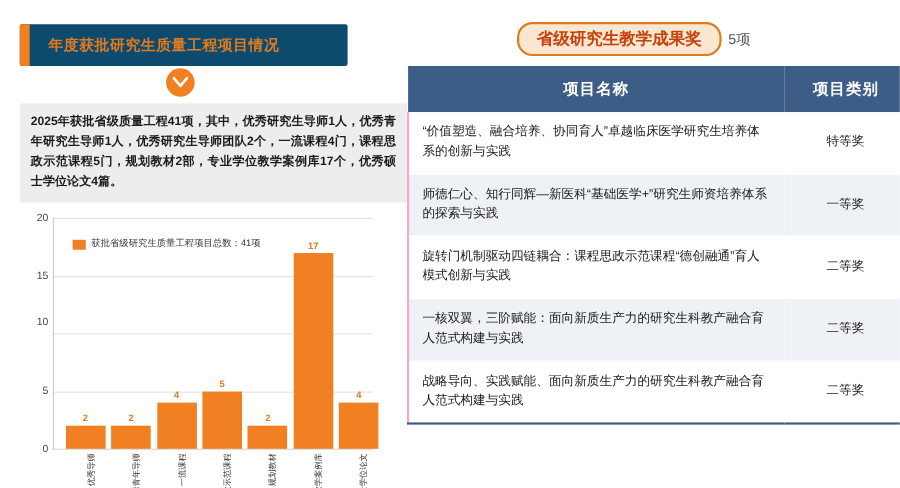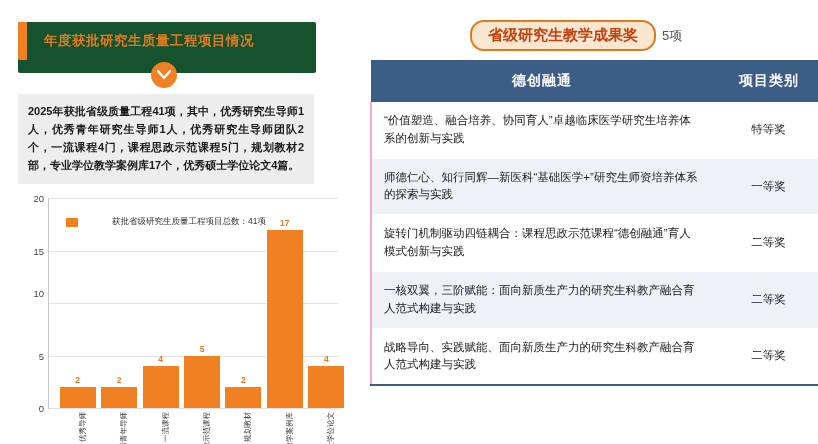--- a/index.html
+++ b/index.html
@@ -20,22 +20,22 @@
     position: absolute;
     left: 18px;
     top: 22px;
     width: 330px;
     height: 410px;
   }
 
   #left-title-bar {
     position: relative;
     width: 298px;
-    height: 51px;
-    background: #14532d;
+    height: 38px;
+    background: #0c4a6e;
     border-radius: 2px;
   }
   #left-title-accent {
     position: absolute;
     left: 0; top: 0;
     width: 9px; height: 38px;
     background: #f08021;
     border-radius: 2px 0 0 2px;
   }
   #left-title-text {
@@ -56,21 +56,21 @@
     height: 26px;
     background: #f08021;
     border-radius: 50%;
   }
   #chevron-badge svg { position: absolute; left: 6px; top: 7px; }
 
   #left-desc {
     position: absolute;
     left: 0;
     top: 72px;
-    width: 296px;
+    width: 352px;
     background: #ededed;
     padding: 8px 10px 9px 10px;
     box-sizing: border-box;
     font-size: 11px;
     font-weight: bold;
     color: #1a1a1a;
     line-height: 1.65;
     text-align: justify;
   }
 
@@ -136,21 +136,20 @@
     transform: rotate(-90deg) translateX(-100%);
   }
   #legend {
     position: absolute;
     left: 48px;
     top: 28px;
     display: flex;
     align-items: center;
     font-size: 8.5px;
     color: #333;
-    gap: 29px;
   }
   #legend-swatch {
     width: 12px;
     height: 9px;
     background: #f08021;
     margin-right: 5px;
   }
 
   
   #right-panel {
@@ -289,21 +288,21 @@
 <div id="right-panel">
 
   <div id="award-header">
     <div id="award-pill">省级研究生教学成果奖</div>
     <div id="award-count">5项</div>
   </div>
 
   <table id="results-table">
     <thead>
       <tr>
-        <th style="width:330px;">德创融通</th>
+        <th style="width:330px;">项目名称</th>
         <th style="width:100px;">项目类别</th>
       </tr>
     </thead>
     <tbody id="results-tbody">
         <tr>
           <td class="name">“价值塑造、融合培养、协同育人”卓越临床医学研究生培养体系的创新与实践</td>
           <td class="cat">特等奖</td>
         </tr>
         <tr>
           <td class="name">师德仁心、知行同辉—新医科“基础医学+”研究生师资培养体系的探索与实践</td>

